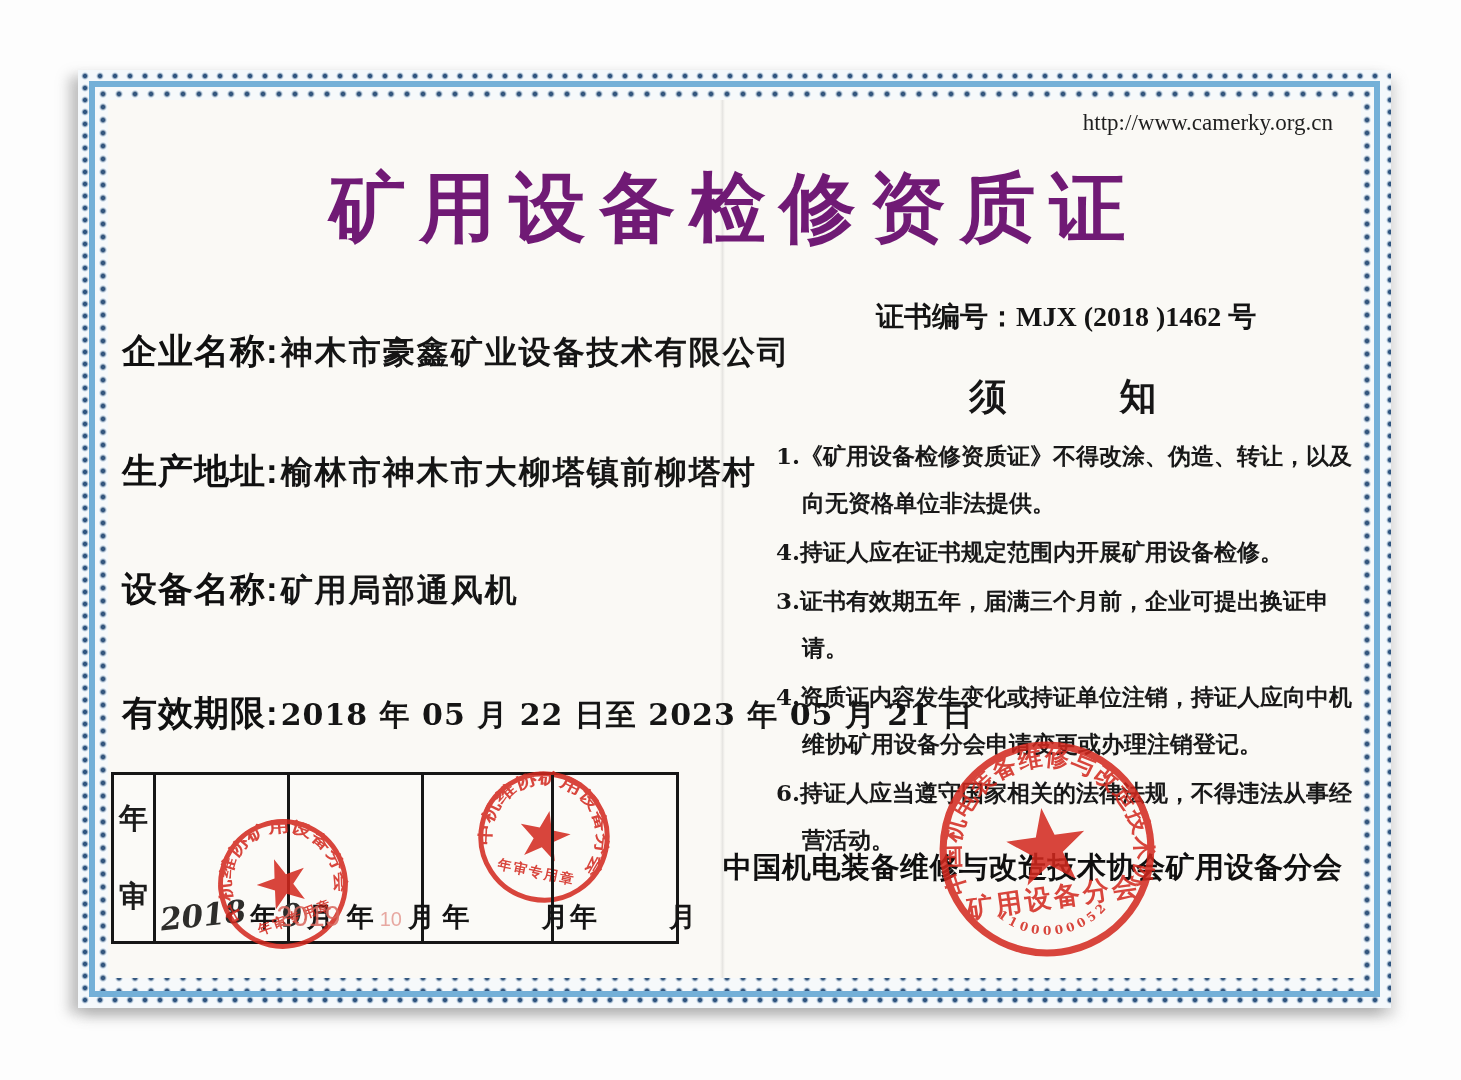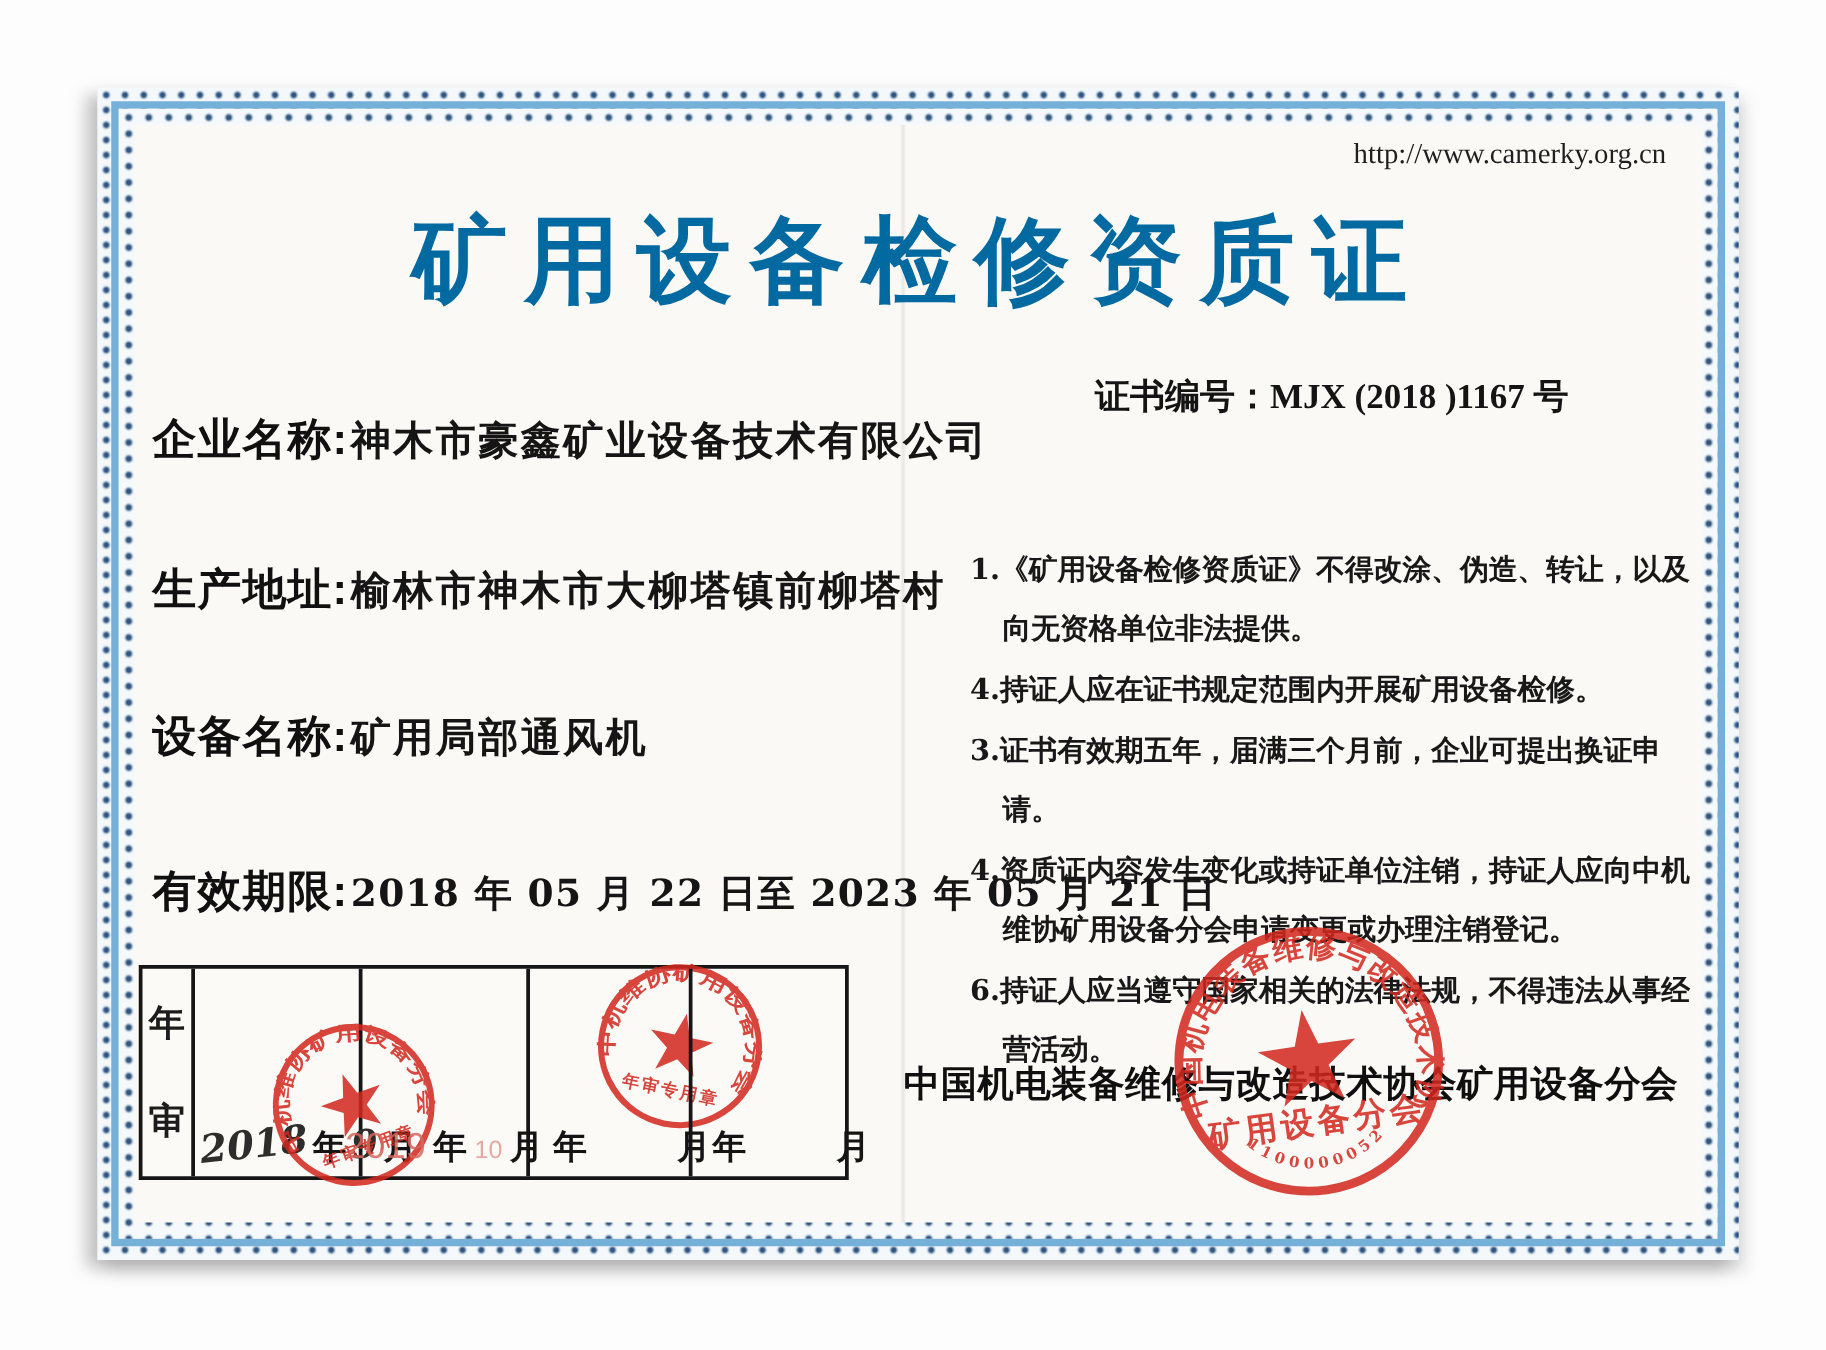--- a/index.html
+++ b/index.html
@@ -41,21 +41,21 @@
     background:linear-gradient(to right,rgba(0,0,0,0),rgba(60,60,60,.10),rgba(0,0,0,0));
     pointer-events:none;
   }
   
   .url{
     position:absolute;top:10px;right:28px;
     font-family:"Liberation Serif",serif;font-size:23px;color:#1f1f1f;
   }
   .title{
     position:absolute;top:58px;left:0;width:100%;text-align:center;
-    font-weight:900;font-size:76px;letter-spacing:14px;color:#0369a1;
+    font-weight:900;font-size:76px;letter-spacing:14px;color:#701a75;
     font-family:"Liberation Sans",sans-serif;white-space:nowrap;
   }
   .cert-no{
     position:absolute;top:198px;left:768px;white-space:nowrap;
     font-family:"Liberation Serif",serif;font-size:28px;font-weight:600;color:#141414;
   }
   .field{
     position:absolute;left:14px;white-space:nowrap;
   }
   .field .lbl{font-size:35px;font-weight:800;color:#101010;letter-spacing:1px;}
@@ -124,35 +124,36 @@
   <div class="frame-band"></div>
   <div class="frame-inner"></div>
 
   <div class="paper">
     <div class="fold"></div>
 
     <div class="url">http://www.camerky.org.cn</div>
 
     <div class="title">矿用设备检修资质证</div>
 
-    <div class="cert-no"><span>证书编号：</span><span>MJX (2018 )1167 号</span></div>
+    <div class="cert-no"><span>证书编号：</span><span>MJX (2018 )1462 号</span></div>
 
     <div class="field f1">
       <span class="lbl">企业名称:</span><span class="val">神木市豪鑫矿业设备技术有限公司</span>
     </div>
     <div class="field f3">
       <span class="lbl">设备名称:</span><span class="val">矿用局部通风机</span>
     </div>
     <div class="field f2">
       <span class="lbl">生产地址:</span><span class="val">榆林市神木市大柳塔镇前柳塔村</span>
     </div>
     <div class="field f4">
       <span class="lbl">有效期限:</span><span class="val">2018 年 05 月 22 日至 2023 年 05 月 21 日</span>
     </div>
 
+    <div class="notice-head">须　知</div>
     <div class="notice">
       <div class="item">1.《矿用设备检修资质证》不得改涂、伪造、转让，以及向无资格单位非法提供。</div>
       <div class="item">4.持证人应在证书规定范围内开展矿用设备检修。</div>
       <div class="item">3.证书有效期五年，届满三个月前，企业可提出换证申请。</div>
       <div class="item">4.资质证内容发生变化或持证单位注销，持证人应向中机维协矿用设备分会申请变更或办理注销登记。</div>
       <div class="item">6.持证人应当遵守国家相关的法律法规，不得违法从事经营活动。</div>
     </div>
 
     <div class="issuer">中国机电装备维修与改造技术协会矿用设备分会</div>
 

